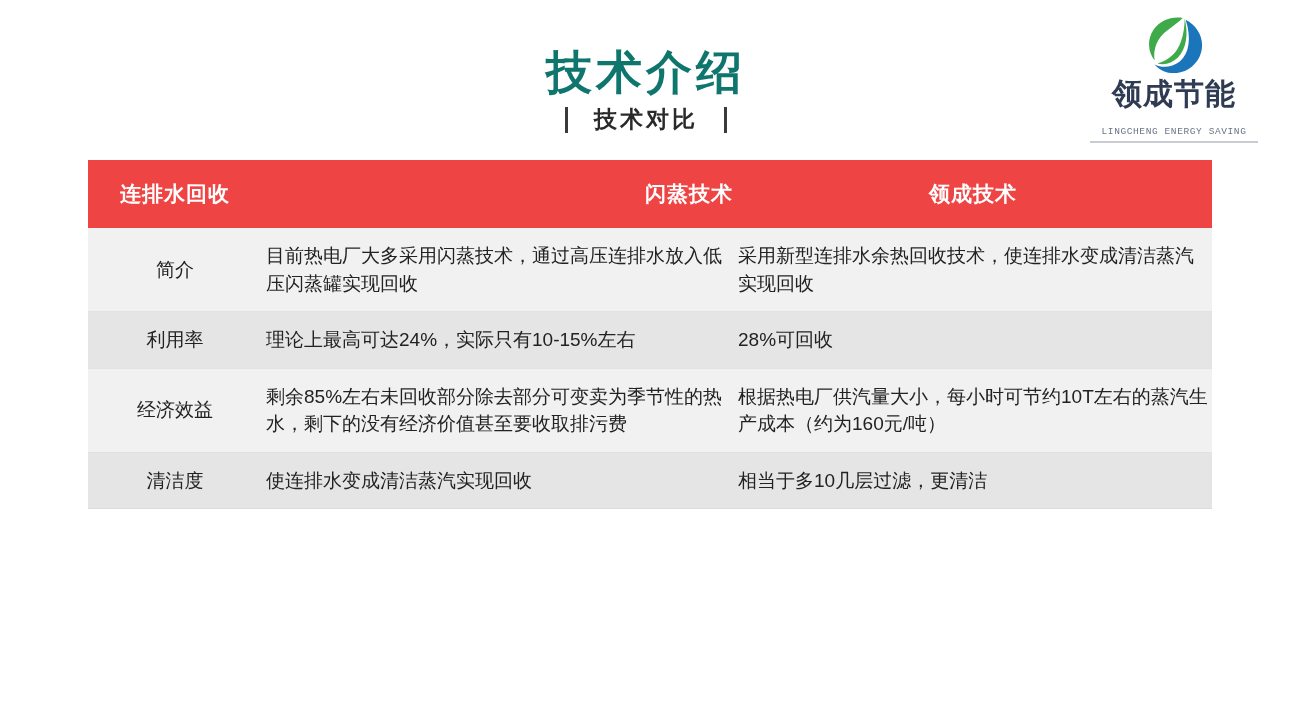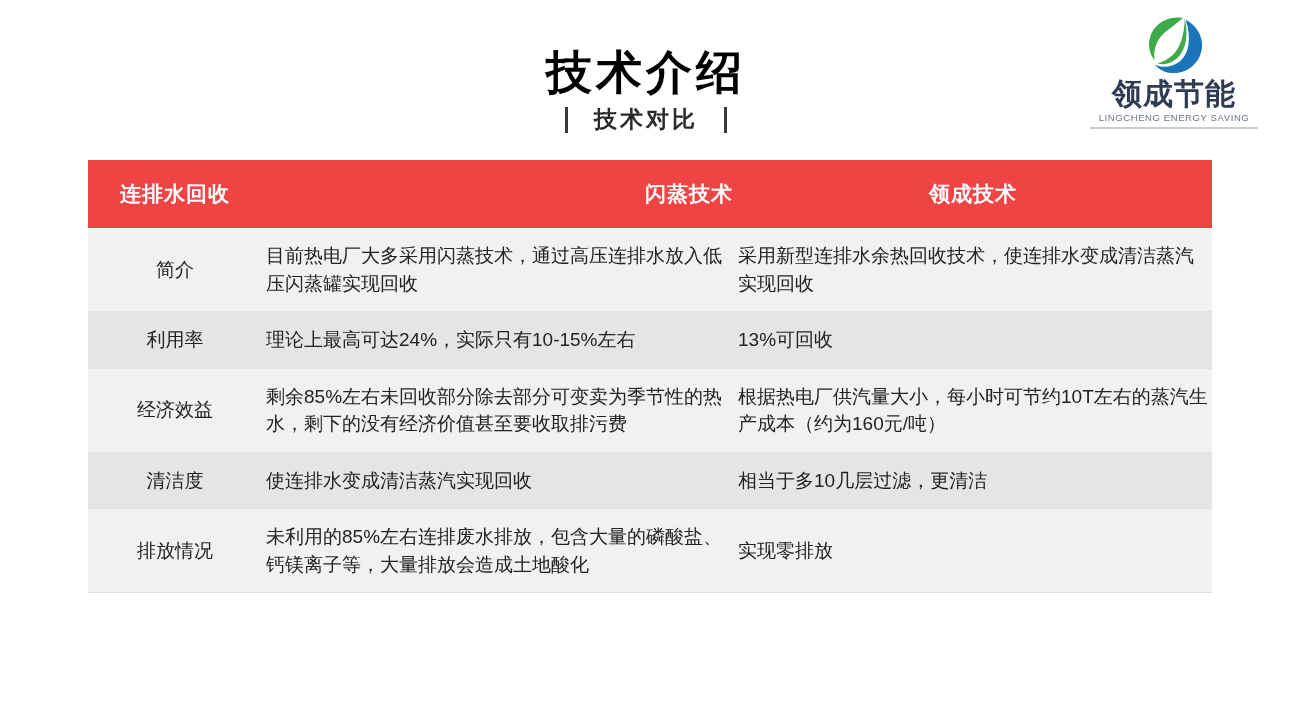--- a/index.html
+++ b/index.html
@@ -43,40 +43,41 @@
     font-size: 30px;
     letter-spacing: 1px;
     color: #2f3b52;
     line-height: 1.05;
     white-space: nowrap;
   }
   .logo-sub {
     font-size: 9.5px;
     letter-spacing: 0.6px;
     color: #6b7585;
-    margin-top: 2px;
+    margin-top: 16px;
     white-space: nowrap;
+    font-family: Liberation Mono, monospace;
   }
   .logo-rule {
     width: 168px;
     height: 2px;
     background: #c9ccd2;
     margin-top: 4px;
   }
 
   
   .title-main {
     position: absolute;
     top: 42px;
     left: 0;
     width: 1292px;
     text-align: center;
     font-size: 46px;
     font-weight: bold;
-    color: #000000;
+    color: #0f766e;
     letter-spacing: 4px;
     font-family: "Liberation Serif", serif;
   }
   .title-sub-wrap {
     position: absolute;
     top: 104px;
     left: 0;
     width: 1292px;
     display: flex;
     justify-content: center;
@@ -179,34 +180,29 @@
       </thead>
       <tbody>
         <tr class="alt">
           <td class="cell-label">简介</td>
           <td class="cell-a">目前热电厂大多采用闪蒸技术，通过高压连排水放入低压闪蒸罐实现回收</td>
           <td class="cell-b">采用新型连排水余热回收技术，使连排水变成清洁蒸汽实现回收</td>
         </tr>
         <tr class="plain">
           <td class="cell-label">利用率</td>
           <td class="cell-a">理论上最高可达24%，实际只有10-15%左右</td>
-          <td class="cell-b">13%可回收</td>
+          <td class="cell-b">28%可回收</td>
         </tr>
         <tr class="alt">
           <td class="cell-label">经济效益</td>
           <td class="cell-a">剩余85%左右未回收部分除去部分可变卖为季节性的热水，剩下的没有经济价值甚至要收取排污费</td>
           <td class="cell-b">根据热电厂供汽量大小，每小时可节约10T左右的蒸汽生产成本（约为160元/吨）</td>
         </tr>
         <tr class="plain">
           <td class="cell-label">清洁度</td>
           <td class="cell-a">使连排水变成清洁蒸汽实现回收</td>
           <td class="cell-b">相当于多10几层过滤，更清洁</td>
         </tr>
-        <tr class="alt">
-          <td class="cell-label">排放情况</td>
-          <td class="cell-a">未利用的85%左右连排废水排放，包含大量的磷酸盐、钙镁离子等，大量排放会造成土地酸化</td>
-          <td class="cell-b">实现零排放</td>
-        </tr>
       </tbody>
     </table>
   </div>
 
 </div>
 
 </body></html>

